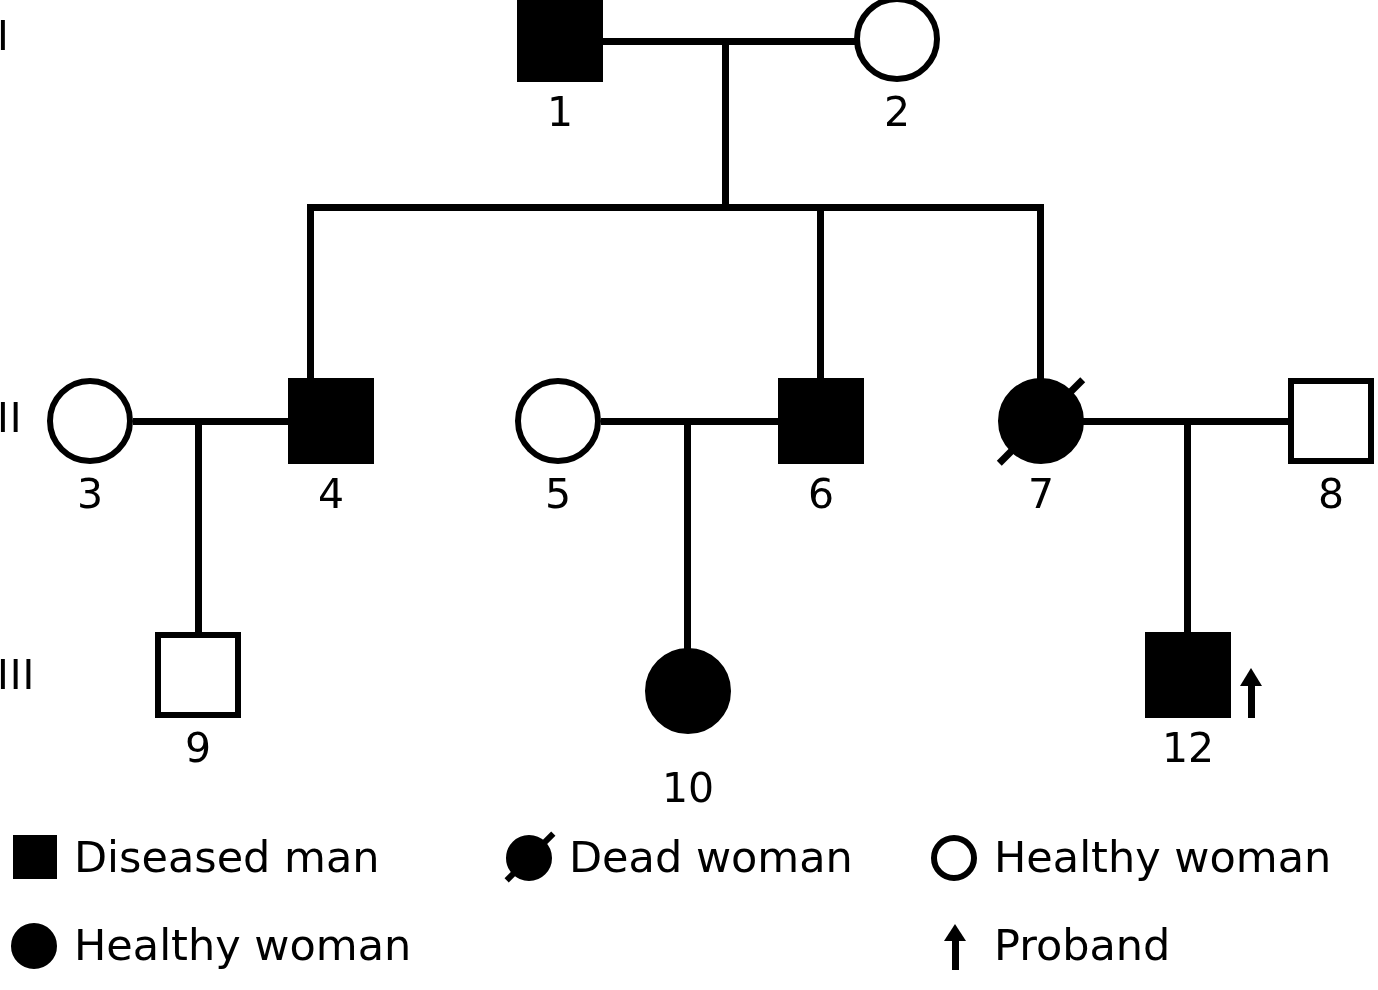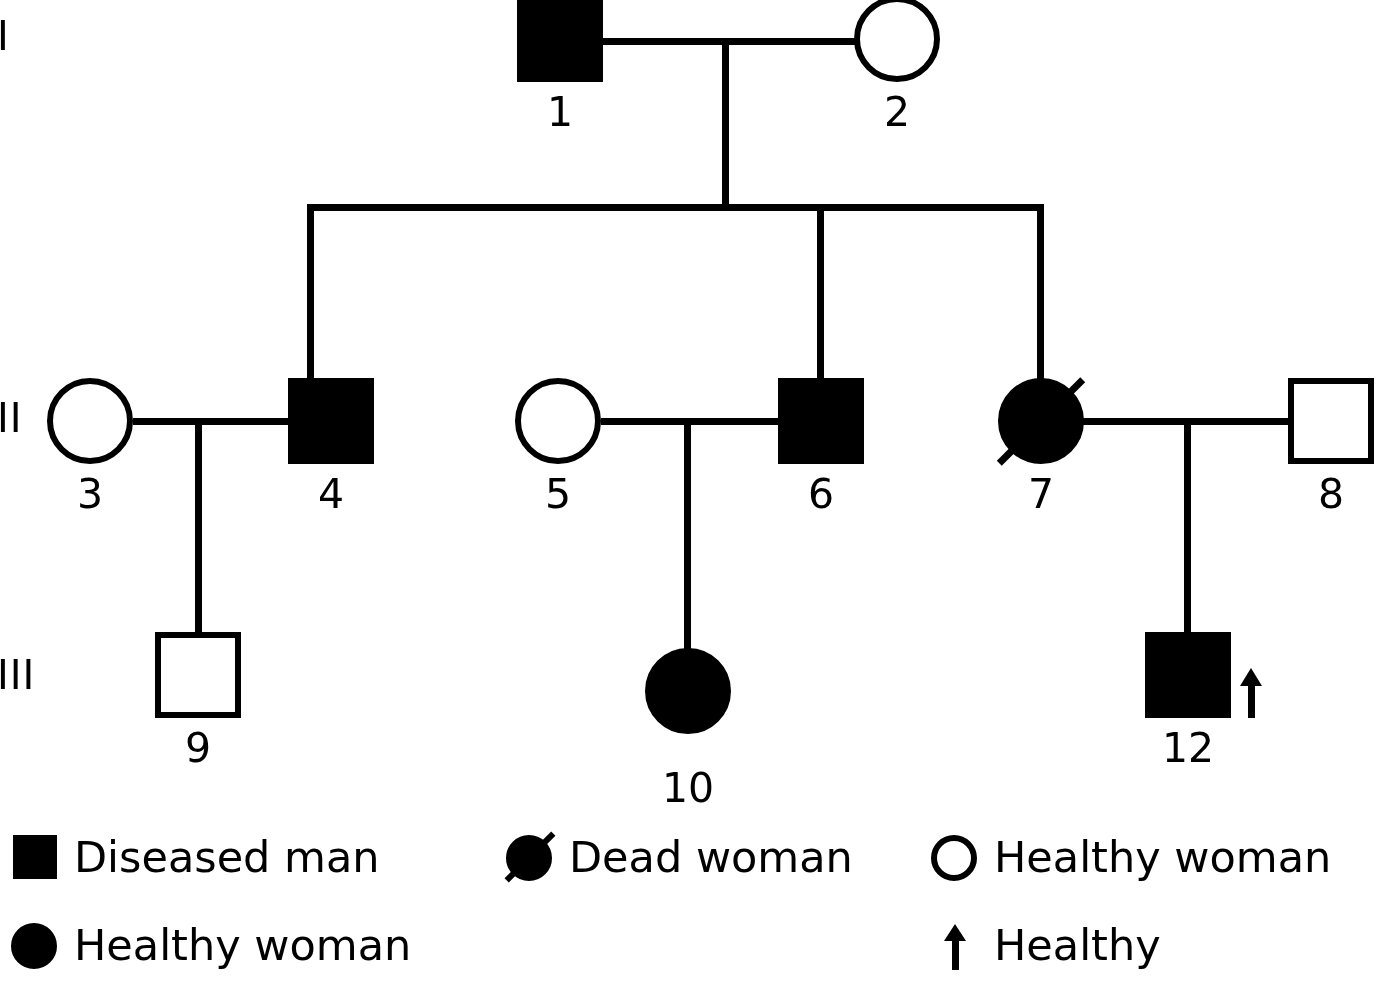--- a/index.html
+++ b/index.html
@@ -298,18 +298,18 @@
     </div>
 
 
     <div class="legend-item" style="left:930px; top:88px;">
       <span class="legend-sym">
         <span class="arrow-s">
           <span class="shaft"></span>
           <span class="head"></span>
         </span>
       </span>
-      <span class="legend-text">Healthy</span>
+      <span class="legend-text">Proband</span>
     </div>
 
   </div>
 
 </div>
 
 </body></html>

